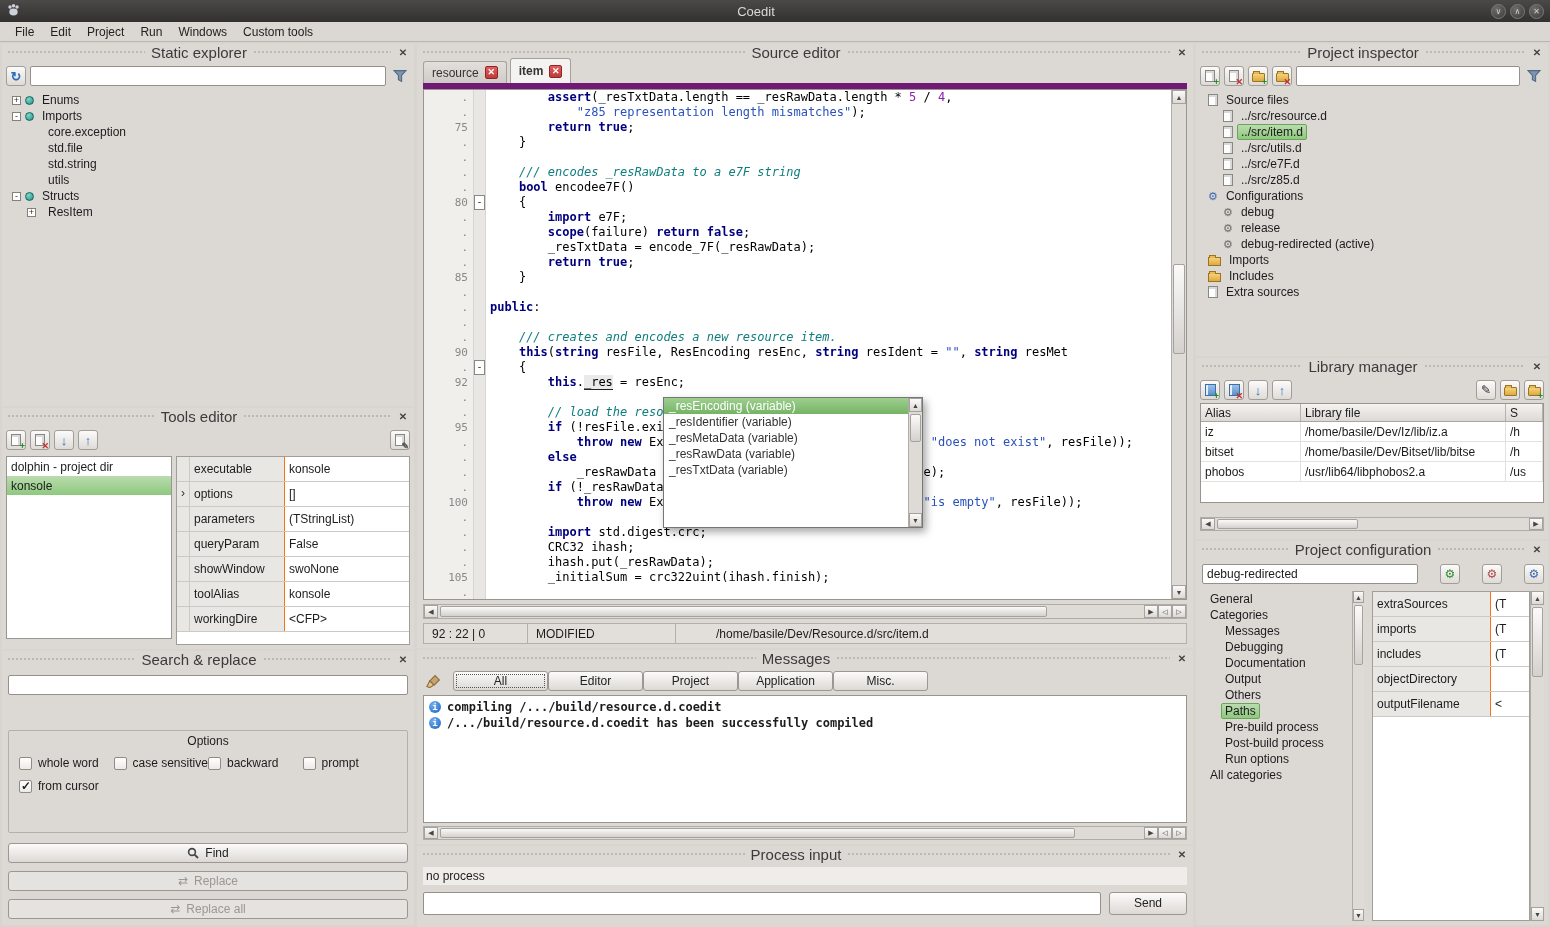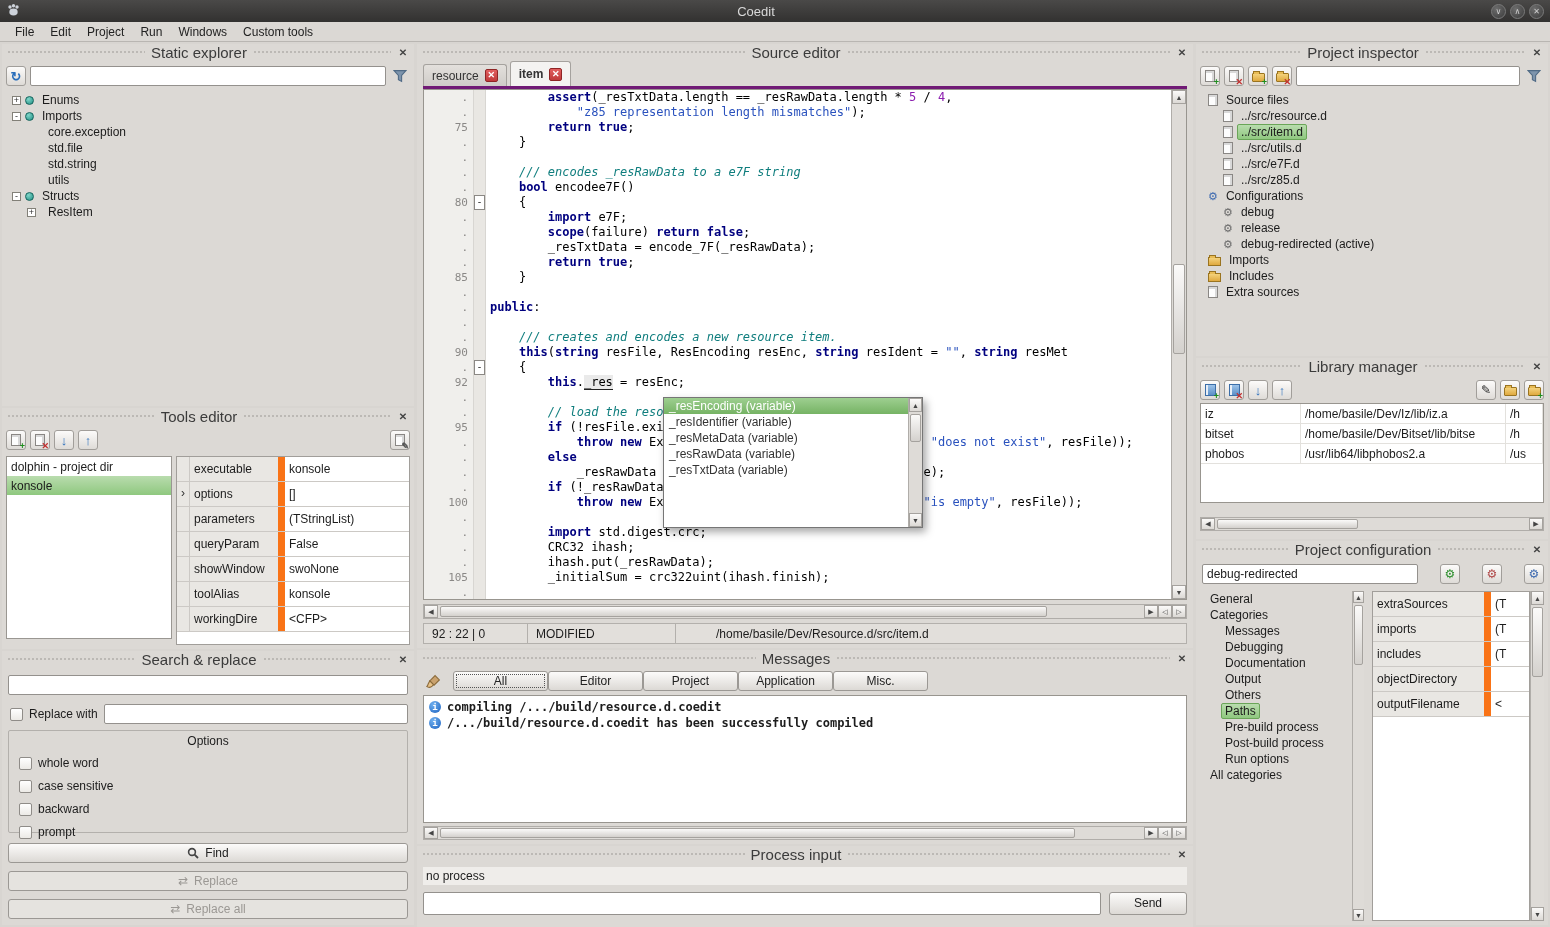--- a/index.html
+++ b/index.html
@@ -59,25 +59,25 @@
 .exp:empty{visibility:hidden}
 .tlbl{padding:0 3px;border:1px solid transparent;border-radius:2px;line-height:14px}
 .trow.sel .tlbl{background:linear-gradient(#b9dcae,#8fc87f);border-color:#6aa558}
 .lrow{height:19px;display:flex;align-items:center;padding:0 4px;cursor:pointer;white-space:nowrap}
 .lrow.sel{background:linear-gradient(#b9dcae,#8fc87f)}
 
 
 .pgrid{background:#fff;border:1px solid #a19e9a;overflow:hidden}
 .pg-row{display:flex;height:25px;border-bottom:1px solid #ccc9c5;background:#fff;align-items:stretch}
 .pg-m{flex:0 0 13px;background:#e9e7e3;border-right:1px solid #ccc9c5;text-align:center;line-height:23px;color:#333}
-.pg-k{flex:0 0 95px;background:#e9e7e3;border-right:7px solid #f97316;padding:5px 4px;overflow:hidden;white-space:nowrap}
+.pg-k{flex:0 0 95px;background:#e9e7e3;border-right:1px solid #f97316;padding:5px 4px;overflow:hidden;white-space:nowrap}
 .pg-v{flex:1;padding:5px 4px;overflow:hidden;white-space:nowrap}
 
 
-.tabbar{position:absolute;top:19px;left:6px;right:6px;height:26px;display:flex;align-items:flex-end;border-bottom:3px solid #701a75}
+.tabbar{position:absolute;top:19px;left:6px;right:6px;height:26px;display:flex;align-items:flex-end;border-bottom:6px solid #701a75}
 .tab{height:22px;padding:0 8px;display:flex;align-items:center;gap:6px;background:linear-gradient(#e3e0dc,#cfccc8);border:1px solid #a5a29e;border-bottom:none;border-radius:3px 3px 0 0;color:#333;margin-right:3px;cursor:pointer}
 .tab.active{background:#f4f3f1;height:25px;font-weight:bold}
 .tclose{width:13px;height:13px;background:linear-gradient(#e25f5f,#c03a3a);border:1px solid #8f2525;border-radius:2px;color:#fff;font-size:9px;line-height:11px;text-align:center;font-weight:bold;cursor:pointer}
 .editor{position:absolute;top:45px;left:6px;right:6px;height:511px;border:1px solid #98958f;background:#fff;display:flex}
 .codewrap{flex:1;position:relative;overflow:hidden}
 .crow{display:flex;height:15px;font:12px/15px "DejaVu Sans Mono",monospace}
 .cg{flex:0 0 50px;text-align:right;padding-right:5px;background:#f0efec;border-right:1px solid #d8d6d2;color:#8a8886;font-size:11px}
 .cf{flex:0 0 12px;background:#e9e7e3;border-right:1px solid #d8d6d2;font-size:10px;line-height:13px;text-align:center;color:#333}
 .cf:not(:empty){background:#fff;box-shadow:inset 0 0 0 1px #8b8884}
 .ct{flex:1;overflow:hidden;padding-left:4px;white-space:pre}
@@ -287,28 +287,23 @@
   </div>
 
   <div class="panel" style="left:2px;top:609px;width:412px;bottom:2px">
     <div class="phead">
       <span class="grip"></span>
       <span class="ptitle">Search &amp; replace</span>
       <span class="grip"></span>
       <span class="pclose">✕</span>
     </div>
     <div class="combo" style="position:absolute;top:24px;left:6px;right:6px"></div>
-    <div style="position:absolute;top:53px;left:8px;right:6px;height:20px;display:flex;align-items:center;gap:6px">
-      <span class="cb"></span>
-      <span>Replace with</span>
-      <span class="combo" style="flex:1"></span>
-    </div>
     <div style="position:absolute;top:79px;left:6px;right:6px;height:103px;border:1px solid #b3b0ac;border-radius:2px">
       <div style="text-align:center;padding-top:3px">Options</div>
-      <div style="display:grid;grid-template-columns:1fr;row-gap:9px;padding:8px 10px 0 10px">
+      <div style="display:grid;grid-template-columns:1fr 1fr 1fr 1fr;row-gap:9px;padding:8px 10px 0 10px">
 
           <div style="display:flex;align-items:center;gap:6px">
             <span class="cb"></span>
             <span>whole word</span>
           </div>
 
           <div style="display:flex;align-items:center;gap:6px">
             <span class="cb"></span>
             <span>case sensitive</span>
           </div>
@@ -803,20 +798,25 @@
         </span>
       <span class="tbtn">
           <span class="i-folder"></span>
         </span>
       <span class="tbtn">
           <span class="i-folder"></span>
           <span class="badge green">+</span>
         </span>
     </div>
     <div class="lmtable">
+      <div class="lmh">
+        <span class="lc1">Alias</span>
+        <span class="lc2">Library file</span>
+        <span class="lc3">S</span>
+      </div>
       <div>
 
           <div class="lmr">
             <span class="lc1">iz</span>
             <span class="lc2">/home/basile/Dev/Iz/lib/iz.a</span>
             <span class="lc3">/h</span>
           </div>
 
           <div class="lmr">
             <span class="lc1">bitset</span>

